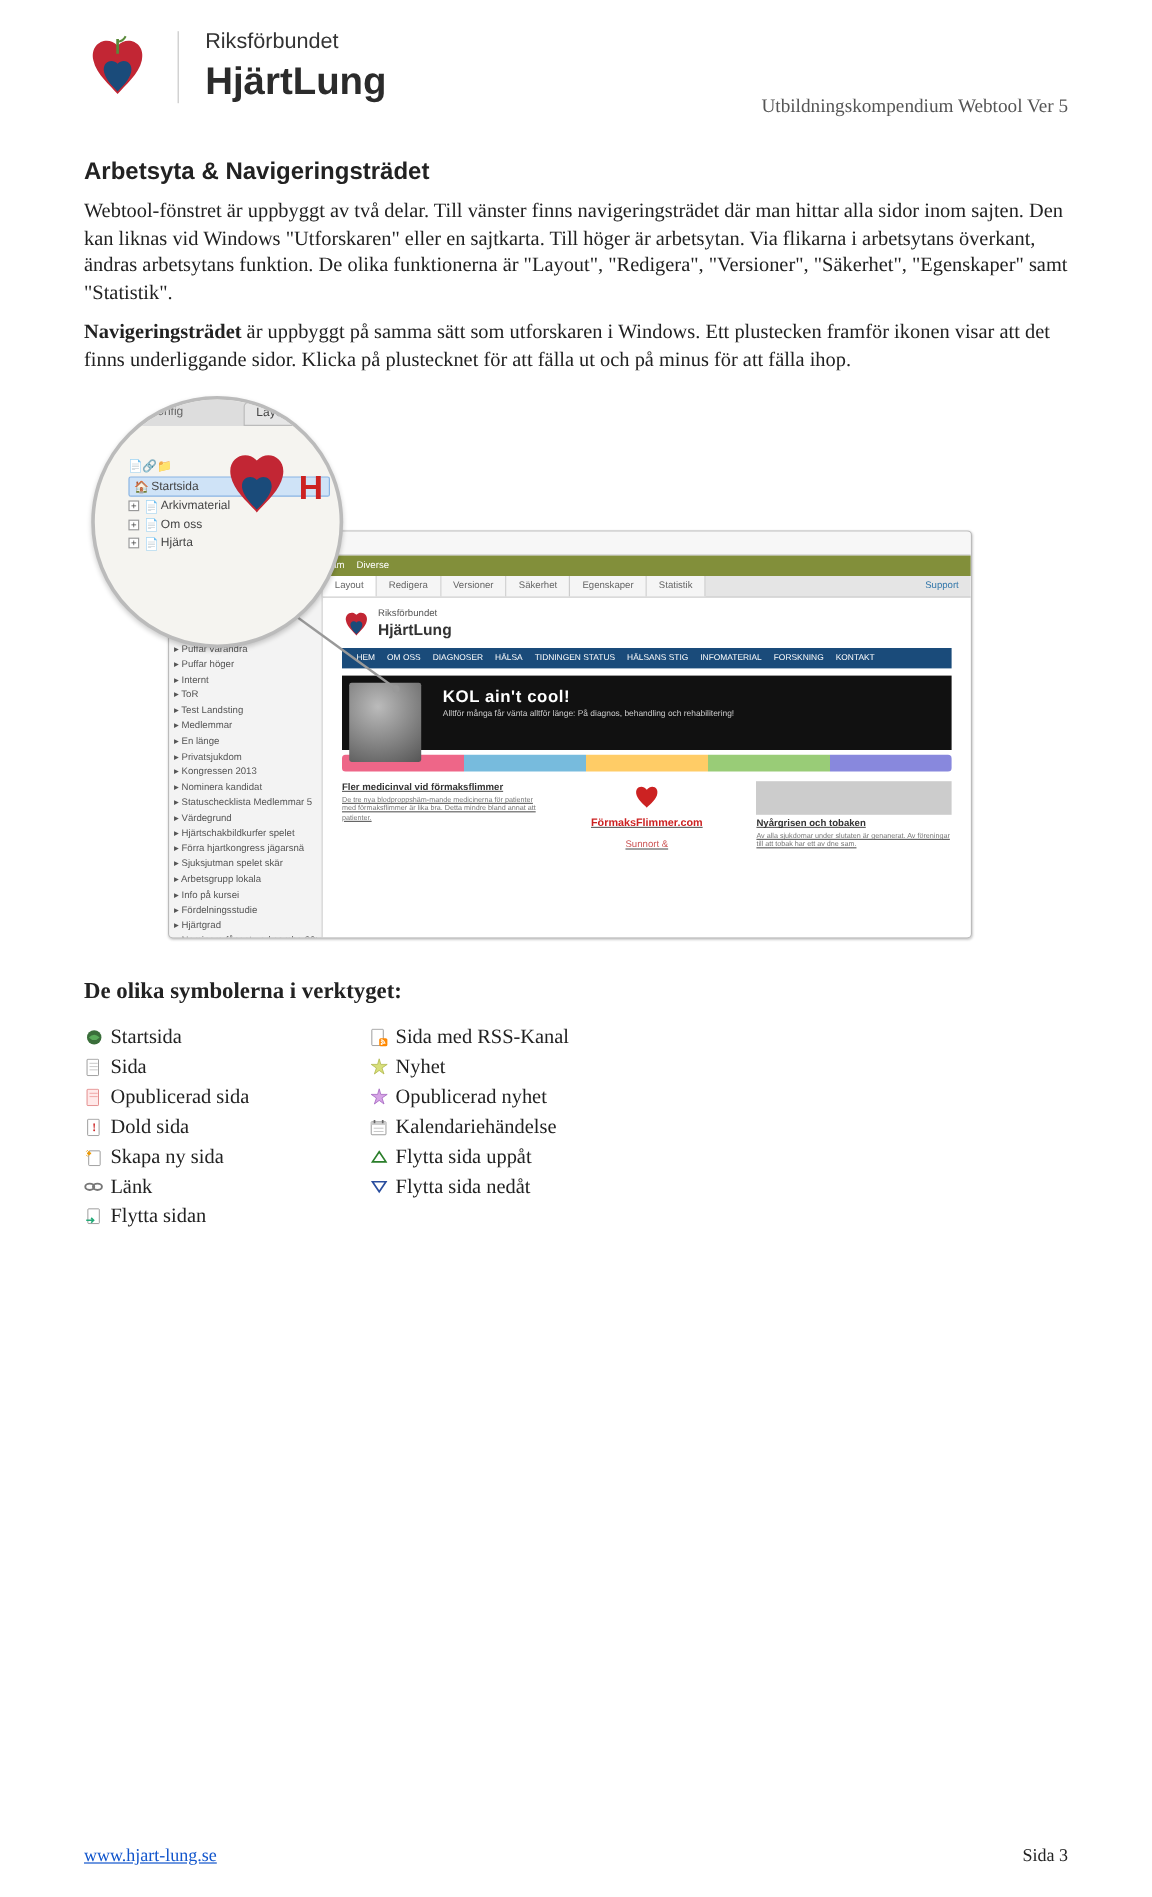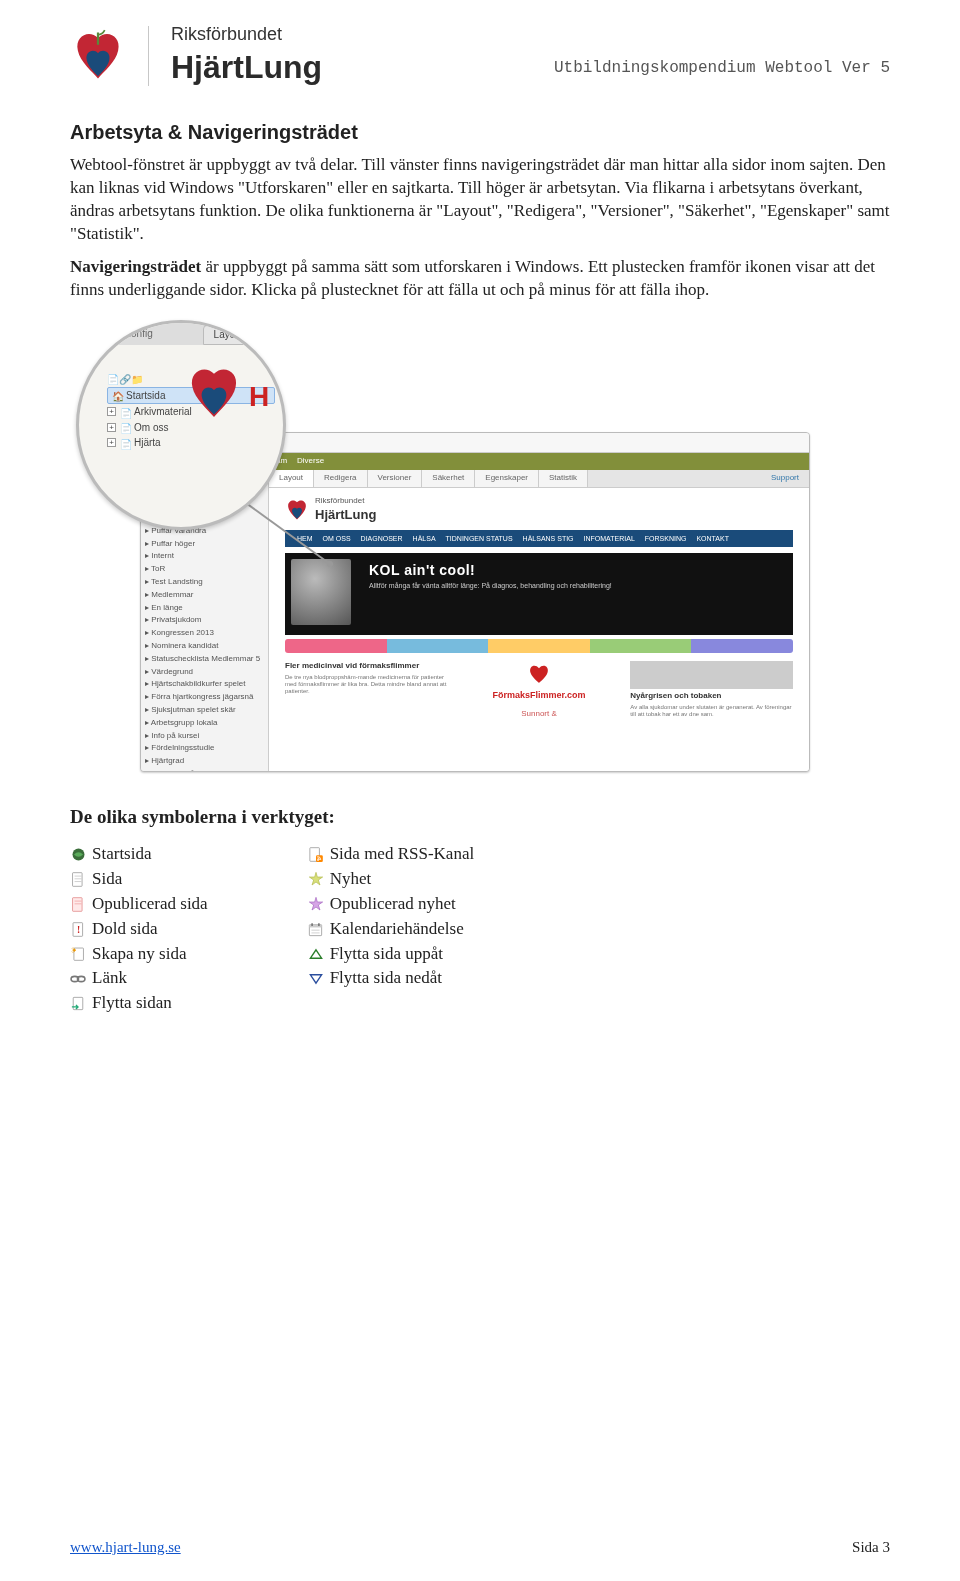--- a/index.html
+++ b/index.html
@@ -15,21 +15,21 @@
     position: relative;
   }
 
   
   .header { display: flex; align-items: flex-start; justify-content: space-between; margin-bottom: 30px; }
   .brand { display: flex; align-items: center; gap: 14px; }
   .brand-logo { width: 56px; height: 56px; }
   .brand-text .small { font-size: 18px; font-family: Arial, Helvetica, sans-serif; color: #333; }
   .brand-text .big { font-size: 32px; font-weight: 700; color: #2b2b2b; font-family: Arial, Helvetica, sans-serif; }
   .sep { width: 1px; height: 60px; background: #c7c7c7; margin: 0 8px; }
-  .doc-title { font-family: Liberation Mono, monospace; color: #555; font-size: 16px; margin-top: 36px; }
+  .doc-title { font-family: Liberation Serif, serif; color: #555; font-size: 16px; margin-top: 56px; }
 
   h2 { font-family: "Trebuchet MS", Arial, sans-serif; font-size: 20px; color: #222; margin: 22px 0 8px; }
   p { margin-bottom: 10px; }
 
   
   .zoom-wrap { position: relative; height: 470px; margin-top: 10px; }
   .circle {
     position: absolute; top: 8px; left: 6px; width: 210px; height: 210px;
     border-radius: 50%; border: 3px solid #bbb; background: #f5f4f0;
     box-shadow: 0 2px 4px rgba(0,0,0,0.2); overflow: hidden; font-size: 10px;
@@ -63,32 +63,32 @@
   .b-tabs { display:flex; background:#e5e5e5; border-bottom:1px solid #ccc; }
   .b-tabs .t { padding:3px 10px; border-right:1px solid #ccc; background:#f5f5f5; font-size:8px; }
   .b-tabs .t.active { background:#fff; }
   .b-content { padding:8px 16px; }
   .b-brand { display:flex; align-items:center; gap:6px; margin-bottom:6px; }
   .b-brand .logo-sm { width:24px; height:24px; }
   .b-brand .tx .sm { font-size:8px; color:#555; }
   .b-brand .tx .bg { font-size:13px; font-weight:700; color:#333; }
   .b-nav { background:#1a4b7a; color:#fff; display:flex; gap:10px; padding:4px 12px; font-size:7px; }
   .b-hero { display:flex; gap:6px; margin-top:6px; }
-  .b-hero .dark { flex:1; background:#111; color:#fff; height:82px; padding:8px 12px; position:relative; }
+  .b-hero .dark { flex:1; background:#111; color:#fff; height:62px; padding:8px 12px; position:relative; }
   .b-hero .dark .pic { position:absolute; left:6px; top:6px; width:60px; height:66px; background:radial-gradient(circle at 40% 30%, #bbb, #555); border-radius:2px; }
   .b-hero .dark .txt { margin-left:72px; }
   .b-hero .dark .h { font-size:14px; font-weight:700; letter-spacing:.5px; margin-bottom:2px; }
   .b-hero .dark .s { font-size:7px; color:#ccc; line-height:1.2; }
   .b-hero .side { width:110px; background:#fff; height:78px; padding:2px; text-align:center; }
   .b-hero .side .mag { width:34px; height:44px; background:linear-gradient(#35a 0 30%, #eee 30% 100%); margin:2px auto; border:1px solid #ccc; }
   .b-mod { font-family: "Comic Sans MS", cursive; font-size:14px; color:#111; margin-top:4px; letter-spacing:1px; text-align:right; }
   .b-mod span { color:#c22; font-weight:700; }
   .b-strip { margin-top:4px; height:14px; background:linear-gradient(90deg,#e68 0 20%,#7bd 20% 40%,#fc6 40% 60%,#9c7 60% 80%,#88d 80% 100%); border-radius:3px; }
   .b-cols { display:flex; gap:10px; margin-top:8px; }
-  .b-cols .col { flex:1; }
+  .b-cols .col { flex:1;text-decoration:underline; }
   .b-cols .col .hdr { font-size:8px; font-weight:700; color:#333; margin-bottom:2px; }
   .b-cols .col .bod { font-size:6px; color:#777; line-height:1.2; }
   .b-cols .col img, .b-cols .col .ph { width:100%; height:28px; background:#ccc; margin-bottom:2px; }
   .b-cols .last { text-align:center; }
   .b-cols .last .fl { font-size:9px; color:#c22; font-weight:700; }
   .b-cols .last .sup { font-size:8px; color:#c55; margin-top:8px; }
 
   
   .sym-cols { display:flex; gap: 100px; margin-top: 12px; }
   .sym-cols ul { list-style:none; }

